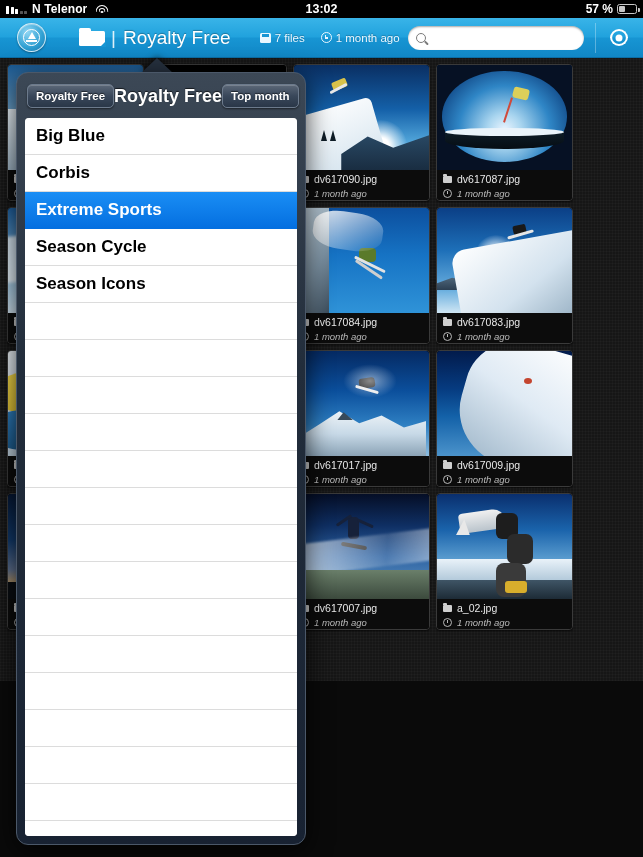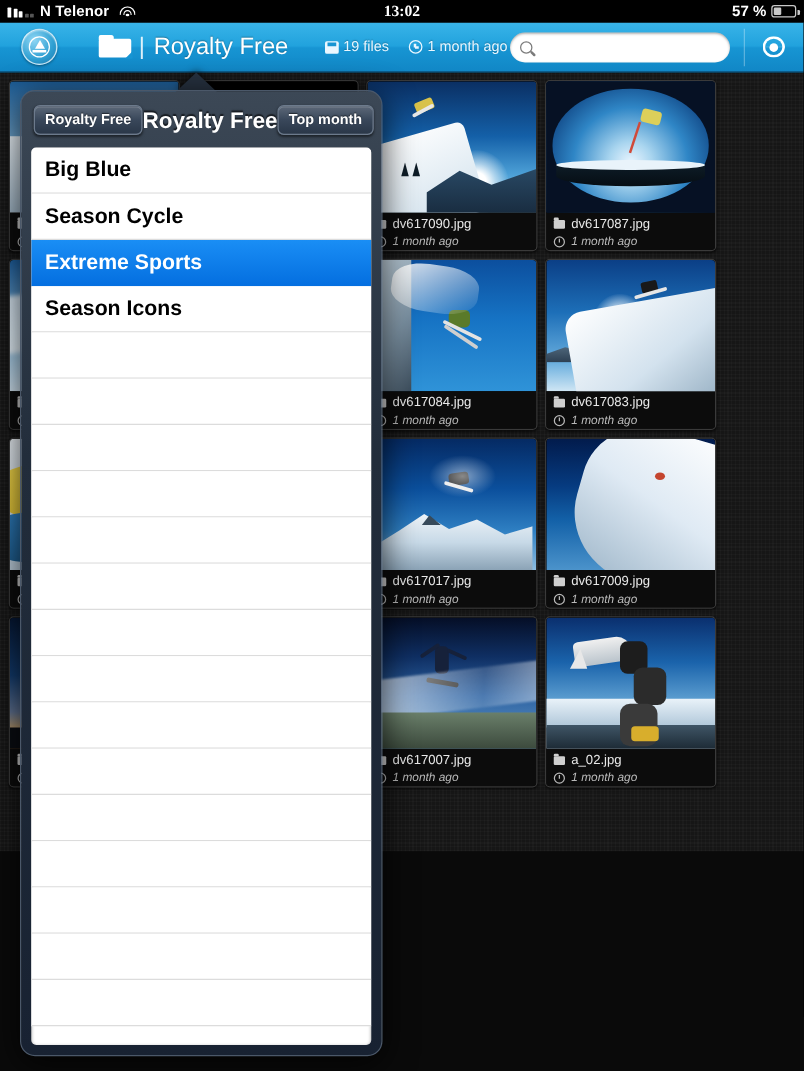--- a/index.html
+++ b/index.html
@@ -26,21 +26,21 @@
   .sig i:nth-child(2){height:6.5px}
   .sig i:nth-child(3){height:5px}
   .sig i:nth-child(4){height:2.5px;background:#555}
   .sig i:nth-child(5){height:2.5px;background:#555}
   .carrier { font-size:12px; letter-spacing:.1px; }
   .wifi { width:14px; height:11px; position:relative; margin-left:3px;}
   .wifi span{position:absolute;left:50%;transform:translateX(-50%);border:1.6px solid #fff;border-bottom:none;border-radius:50% 50% 0 0 / 100% 100% 0 0;}
   .wifi span:nth-child(1){width:13px;height:7px;top:1px;}
   .wifi span:nth-child(2){width:7px;height:4px;top:4px;}
   .wifi span:nth-child(3){width:3px;height:2px;top:7px;border-radius:50%;background:#fff;border:none;}
-  .sb-center { position:absolute; left:0; right:0; text-align:center; font-size:12.5px;font-family:Liberation Serif, serif; }
+  .sb-center { position:absolute; left:0; right:0; text-align:center; font-size:12.5px; }
   .sb-right { position:absolute; right:6px; display:flex; align-items:center; gap:4px; }
   .batt { position:relative; width:20px; height:10px; border:1.2px solid #c8c8c8; border-radius:2.5px; }
   .batt::after{content:"";position:absolute;right:-3.5px;top:3px;width:2px;height:4px;background:#c8c8c8;border-radius:0 1px 1px 0;}
   .batt i{position:absolute;left:1.2px;top:1.2px;bottom:1.2px;width:33%;background:#c8c8c8;border-radius:1px;}
 
   
   .toolbar {
     position:absolute; top:18px; left:0; width:643px; height:40px;
     background:linear-gradient(180deg,#39b4e8 0%,#21a2dd 48%,#1795d3 52%,#1187c6 100%);
     border-bottom:1px solid #0b6ea6;
@@ -289,21 +289,21 @@
       <span class="tab"></span>
         <span class="body"></span>
         <span class="corner"></span>
     </div>
     <span class="tb-sep">|</span>
     <span class="tb-title">Royalty Free</span>
 
     <div class="tb-meta">
       <span class="meta">
         <span class="ico-files"></span>
-        <span>19 files</span>
+        <span>7 files</span>
       </span>
       <span class="meta">
         <span class="ico-clock"></span>
         <span>1 month ago</span>
       </span>
     </div>
 
     <div class="search">
       <span class="mag"></span>
       <input type="text" placeholder="" style="">
@@ -1207,22 +1207,23 @@
 
   <div class="popover-arrow"></div>
   <div class="popover">
     <div class="pop-head">
       <div class="pop-btn">Royalty Free</div>
       <div class="pop-title">Royalty Free</div>
       <div class="pop-btn">Top month</div>
     </div>
     <div class="pop-list" id="pop-list">
         <div class="row">Big Blue</div>
+        <div class="row">Corbis</div>
+        <div class="row selected">Extreme Sports</div>
         <div class="row">Season Cycle</div>
-        <div class="row selected">Extreme Sports</div>
         <div class="row">Season Icons</div>
         <div class="row empty"></div>
         <div class="row empty"></div>
         <div class="row empty"></div>
         <div class="row empty"></div>
         <div class="row empty"></div>
         <div class="row empty"></div>
         <div class="row empty"></div>
         <div class="row empty"></div>
         <div class="row empty"></div>

